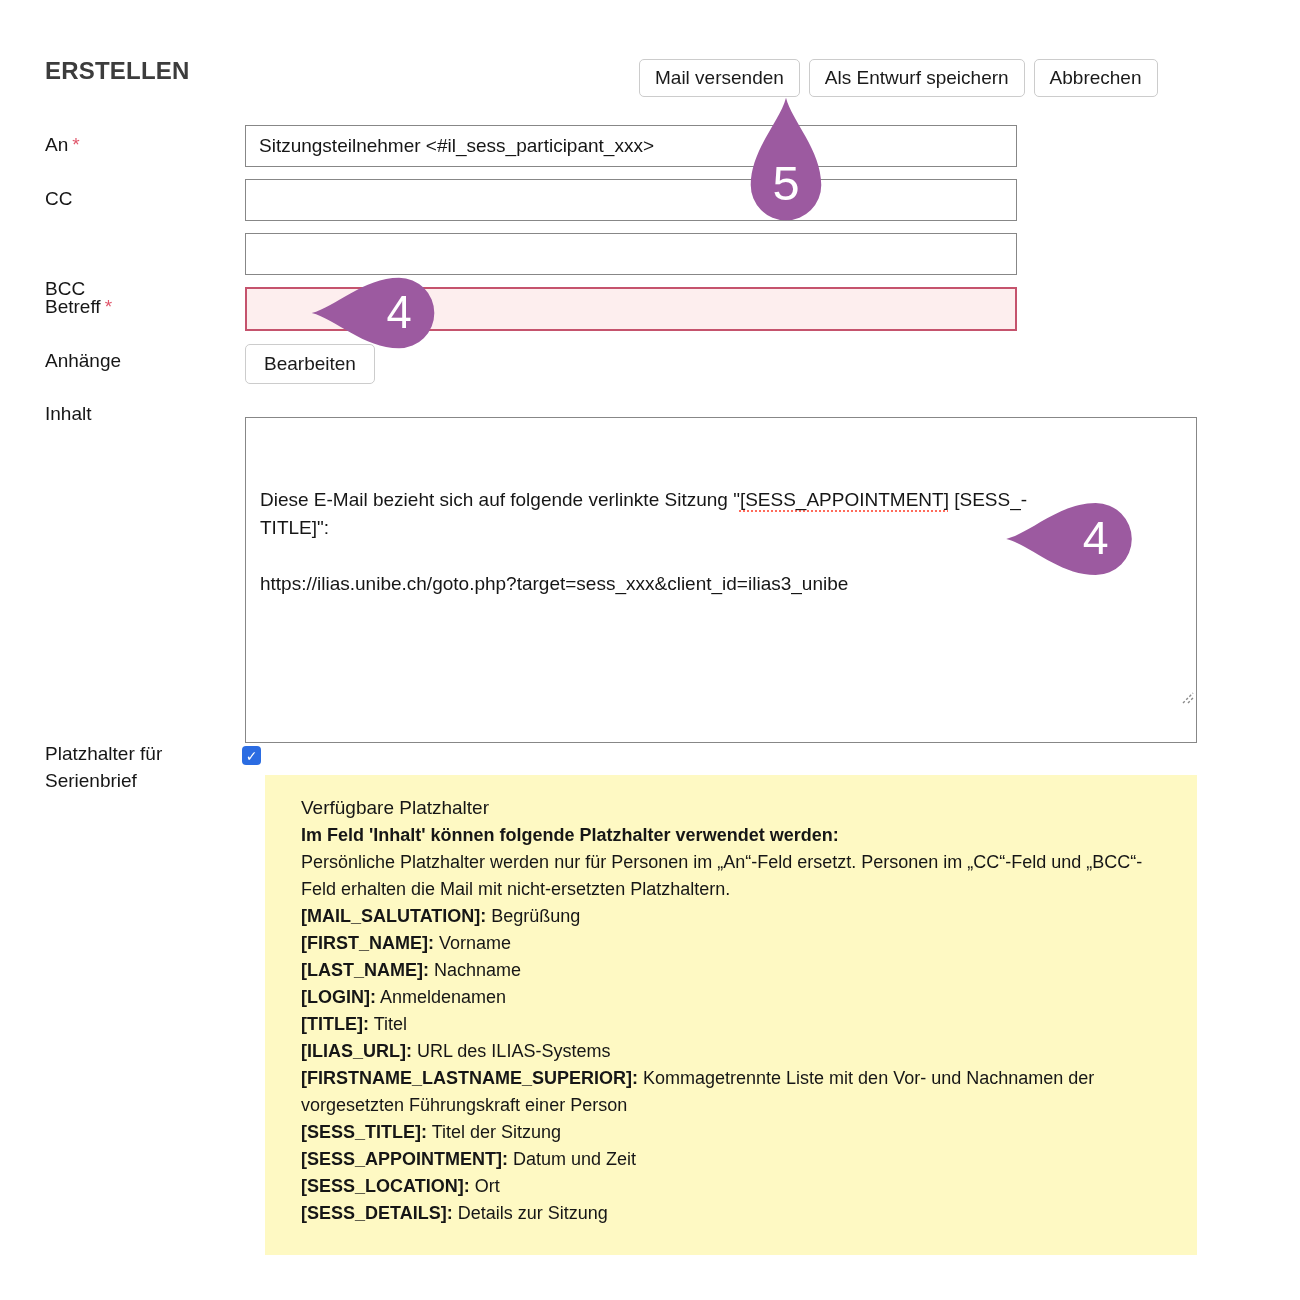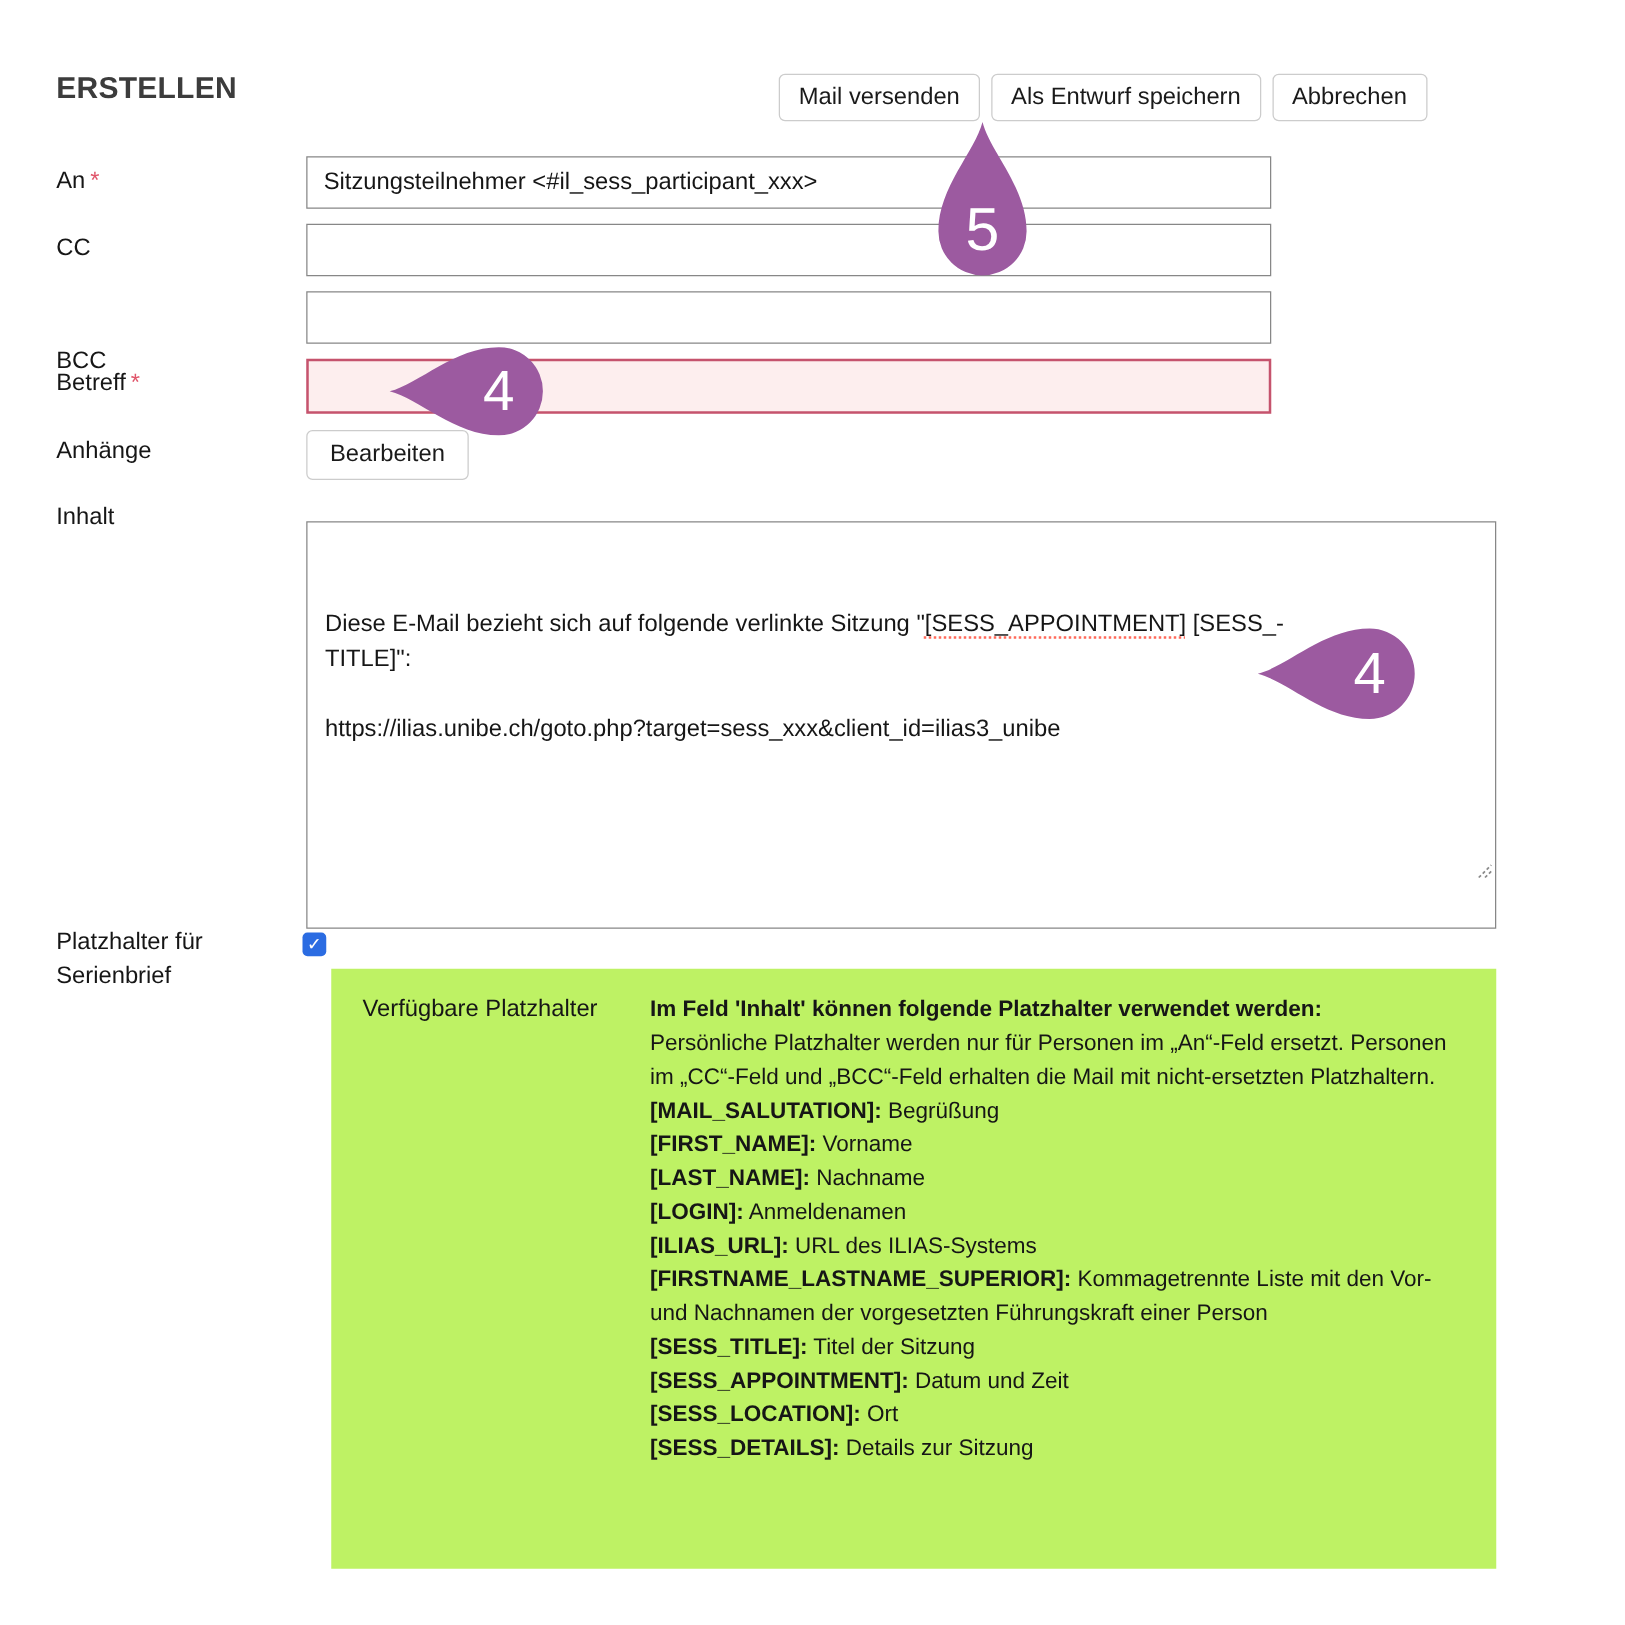--- a/index.html
+++ b/index.html
@@ -6,21 +6,21 @@
   html,body { margin:0; padding:0; }
   body {
     width:1300px; height:1300px; position:relative; background:#ffffff;
     font-family:"Liberation Sans","DejaVu Sans",sans-serif; color:#161616;
     overflow:hidden;
   }
   .page-title {
     position:absolute; left:45px; top:57px;
     font-size:24px; font-weight:bold; color:#3c3c3c; letter-spacing:0.2px;
   }
-  .toolbar { position:absolute; top:59px; left:623px; display:flex; gap:9px; }
+  .toolbar { position:absolute; top:59px; left:639px; display:flex; gap:9px; }
   .btn {
     font-size:19px; padding:7px 15px; background:#ffffff;
     border:1px solid #cccccc; border-radius:5px; color:#1a1a1a;
     font-family:inherit; white-space:nowrap; cursor:pointer;
   }
   .field-label { position:absolute; left:45px; font-size:19px; line-height:27px; color:#161616; }
   .req { color:#e0566b; margin-left:4px; }
   .text-input {
     position:absolute; left:245px; width:772px; height:42px;
     border:1px solid #878787; background:#ffffff; color:#161616;
@@ -42,21 +42,21 @@
   }
   .resize-handle { position:absolute; right:2px; bottom:2px; }
   .checkbox {
     position:absolute; left:242px; top:746px; width:19px; height:19px;
     background:#2b6ce2; border-radius:4px; color:#ffffff;
     display:flex; align-items:center; justify-content:center;
     font-size:14px; font-weight:bold; cursor:pointer;
   }
   .ph-box {
     position:absolute; left:265px; top:775px; width:932px; min-height:480px;
-    background:#bef264; padding:19px 25px; display:flex;
+    background:#fef9c3; padding:19px 36px; display:flex;flex-direction:column;
   }
   .ph-label { width:230px; font-size:19px; line-height:28px; color:#161616; }
   .ph-content { flex:1; font-size:18px; line-height:27px; color:#161616; }
   .ph-intro { font-weight:bold; }
   .ph-item .tag { font-weight:bold; }
   .marker { position:absolute; pointer-events:none; }
   .marker svg { display:block; }
   .marker text {
     font-family:"Liberation Sans","DejaVu Sans",sans-serif;
     fill:#ffffff; font-weight:400;
@@ -112,20 +112,21 @@
 
 <div class="ph-box">
   <div class="ph-label">Verfügbare Platzhalter</div>
   <div class="ph-content">
     <div class="ph-intro">Im Feld 'Inhalt' können folgende Platzhalter verwendet werden:</div>
     <div>Persönliche Platzhalter werden nur für Personen im „An“-Feld ersetzt. Personen im „CC“-Feld und „BCC“-Feld erhalten die Mail mit nicht-ersetzten Platzhaltern.</div>
     <div class="ph-item"><span class="tag">[MAIL_SALUTATION]:</span><span> Begrüßung</span></div>
     <div class="ph-item"><span class="tag">[FIRST_NAME]:</span><span> Vorname</span></div>
     <div class="ph-item"><span class="tag">[LAST_NAME]:</span><span> Nachname</span></div>
     <div class="ph-item"><span class="tag">[LOGIN]:</span><span> Anmeldenamen</span></div>
+    <div class="ph-item"><span class="tag">[TITLE]:</span><span> Titel</span></div>
     <div class="ph-item"><span class="tag">[ILIAS_URL]:</span><span> URL des ILIAS-Systems</span></div>
     <div class="ph-item"><span class="tag">[FIRSTNAME_LASTNAME_SUPERIOR]:</span><span> Kommagetrennte Liste mit den Vor- und Nachnamen der vorgesetzten Führungskraft einer Person</span></div>
     <div class="ph-item"><span class="tag">[SESS_TITLE]:</span><span> Titel der Sitzung</span></div>
     <div class="ph-item"><span class="tag">[SESS_APPOINTMENT]:</span><span> Datum und Zeit</span></div>
     <div class="ph-item"><span class="tag">[SESS_LOCATION]:</span><span> Ort</span></div>
     <div class="ph-item"><span class="tag">[SESS_DETAILS]:</span><span> Details zur Sitzung</span></div>
   </div>
 </div>
 
 <div class="marker" style="left:744px; top:95px;">

